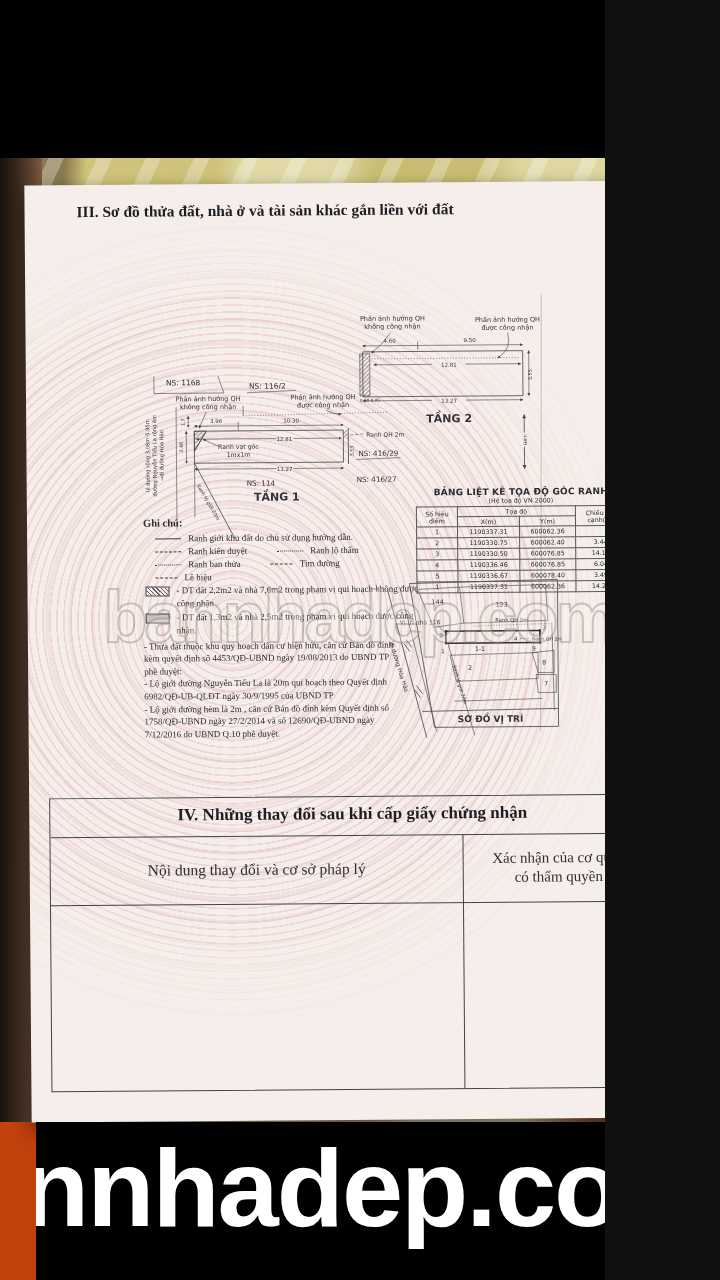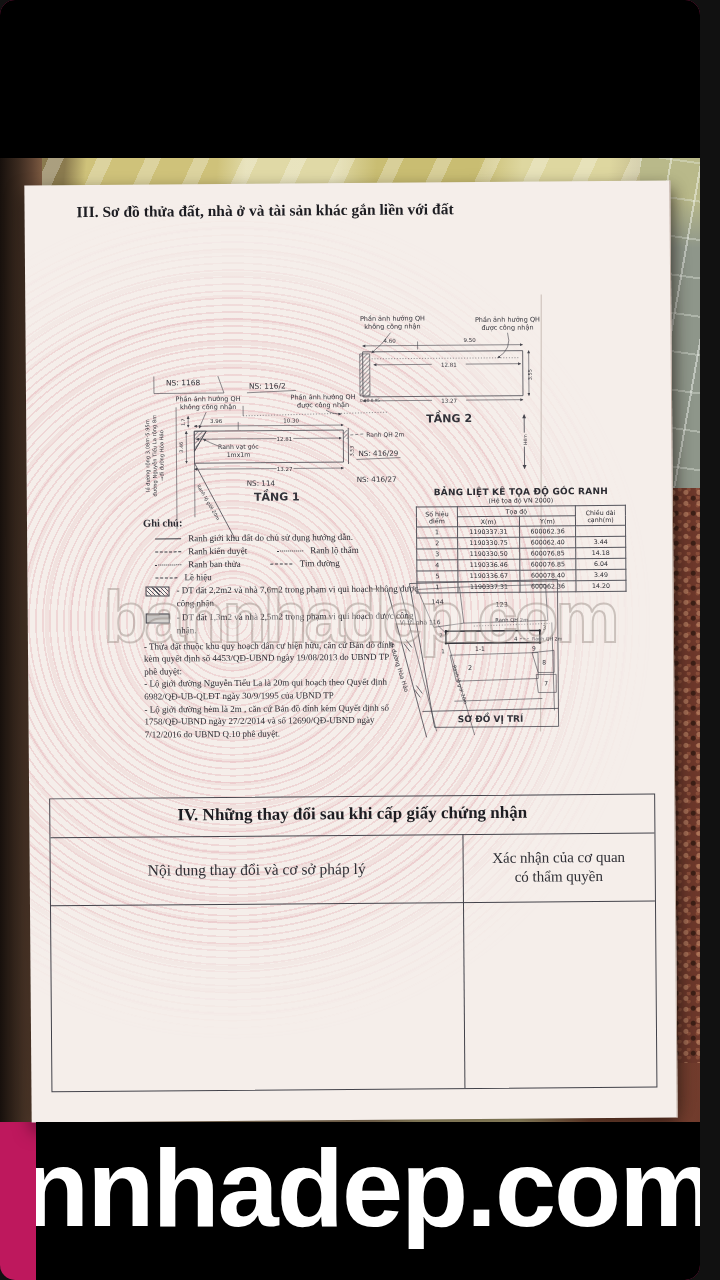--- a/index.html
+++ b/index.html
@@ -1,17 +1,17 @@
 <!DOCTYPE html>
 <html><head>
 <meta charset="utf-8">
 <style>
   html,body{margin:0;padding:0;background:#111;}
-  #stage{position:relative;width:700px;height:1280px;overflow:hidden;background:#be185d;
-         font-family:"Liberation Serif",serif;border-radius:15px;}
+  #stage{position:relative;width:605px;height:1280px;overflow:hidden;background:#c2410c;
+         font-family:"Liberation Serif",serif;}
   
   .bg-area{position:absolute;left:0;top:158px;width:720px;height:964px;background:#5a4a38;}
   .bg-top{position:absolute;left:0;top:0;width:720px;height:70px;
     background:linear-gradient(95deg,#3a2c20 0 3%,#8a7a4e 5% 9%,#cfc27a 12% 30%,#e0d9a6 34% 46%,#c9bd72 52% 66%,#ded7a0 72% 84%,#bdb489 90% 100%);}
   .bg-top:after{content:"";position:absolute;inset:0;
     background:repeating-linear-gradient(115deg,rgba(255,255,255,.28) 0 14px,rgba(255,255,255,0) 14px 44px);}
   .bg-right-mat{position:absolute;left:640px;top:0;width:80px;height:420px;background:#8e968a;
     background-image:repeating-linear-gradient(100deg,rgba(250,252,248,.45) 0 2px,rgba(0,0,0,0) 2px 30px),
                      repeating-linear-gradient(8deg,rgba(235,240,230,.35) 0 2px,rgba(0,0,0,0) 2px 38px),
                      linear-gradient(180deg,#b9b98a 0 40px,rgba(0,0,0,0) 90px);}

